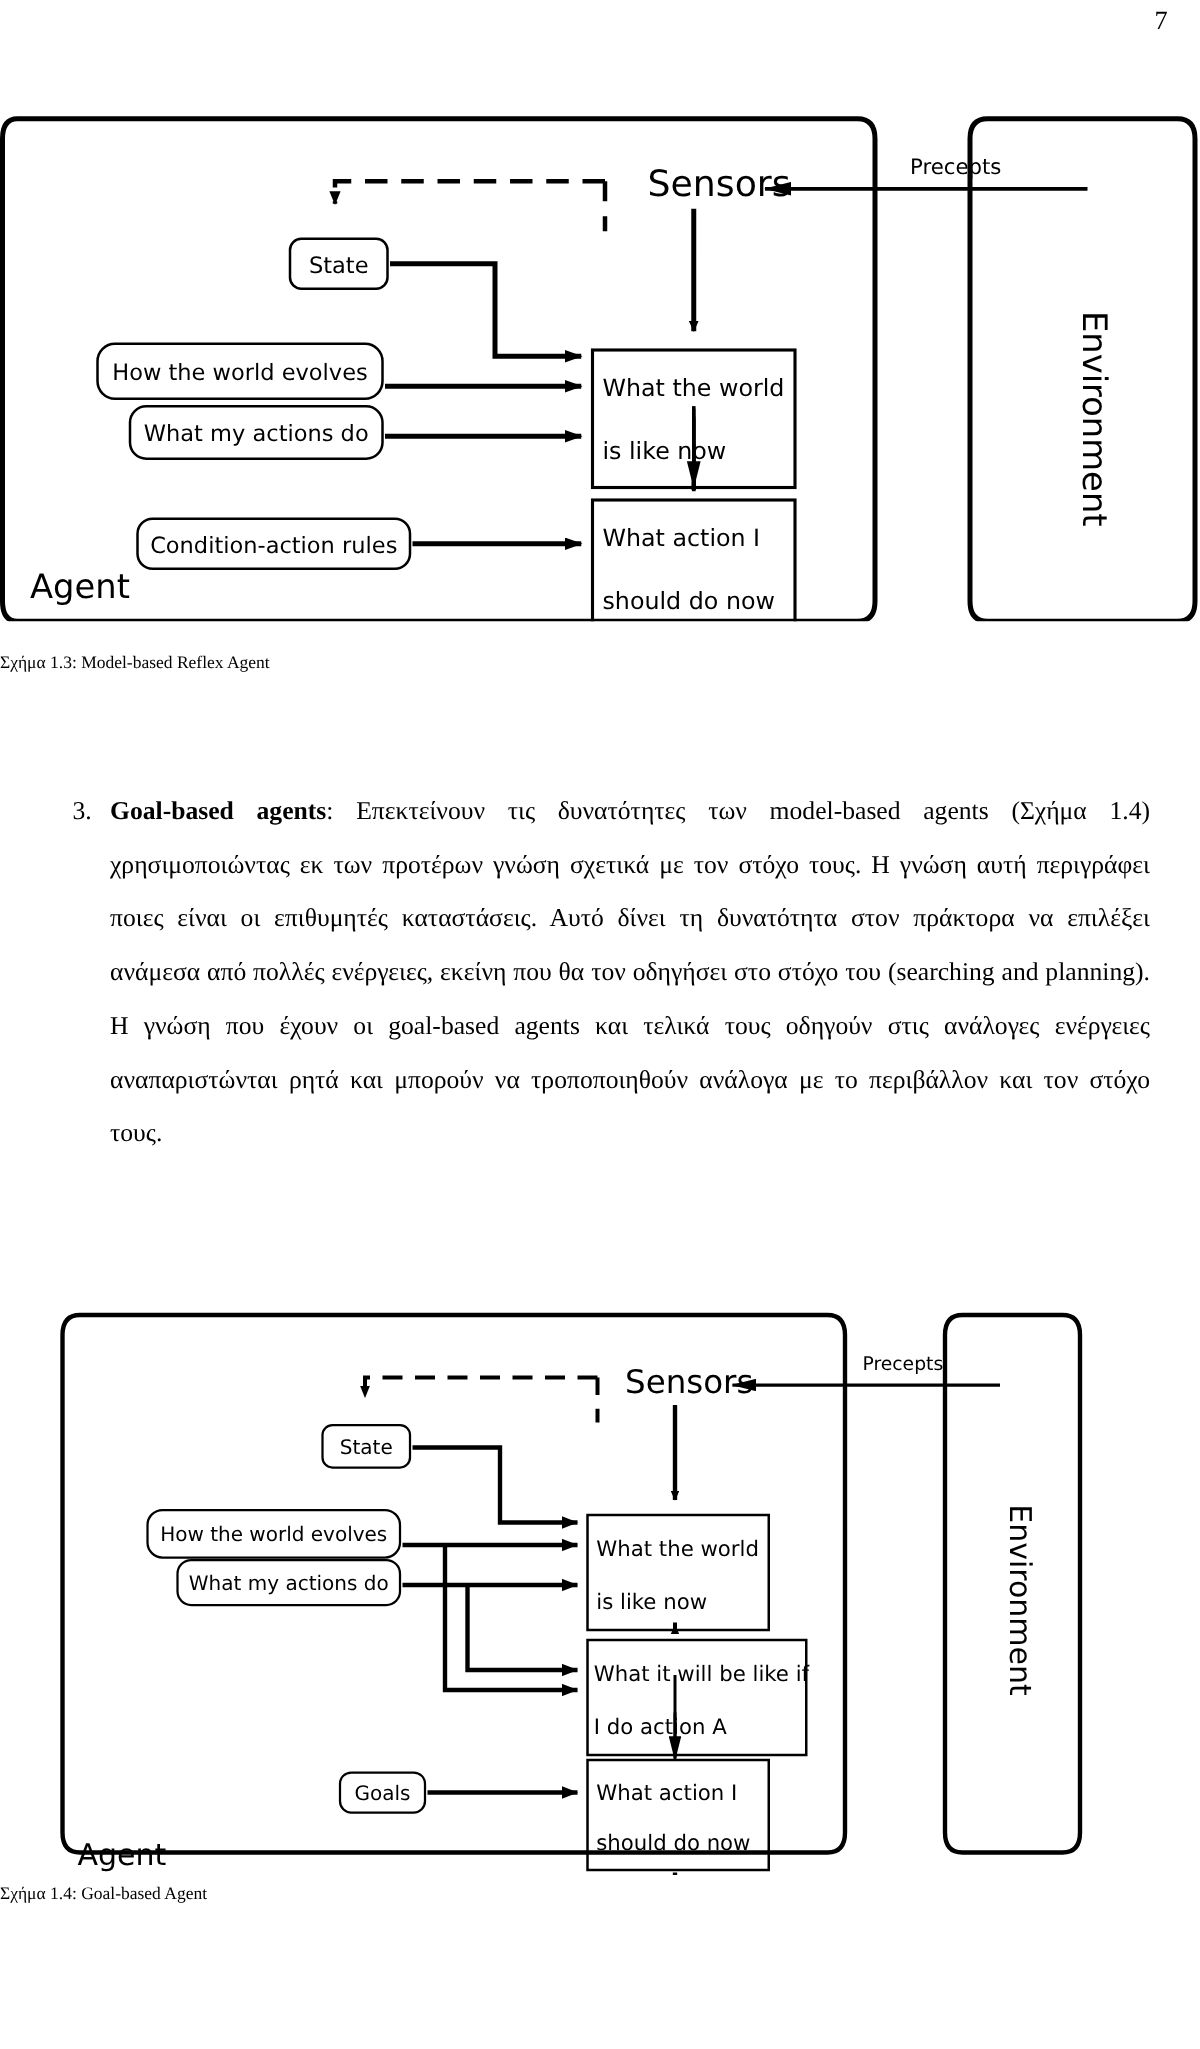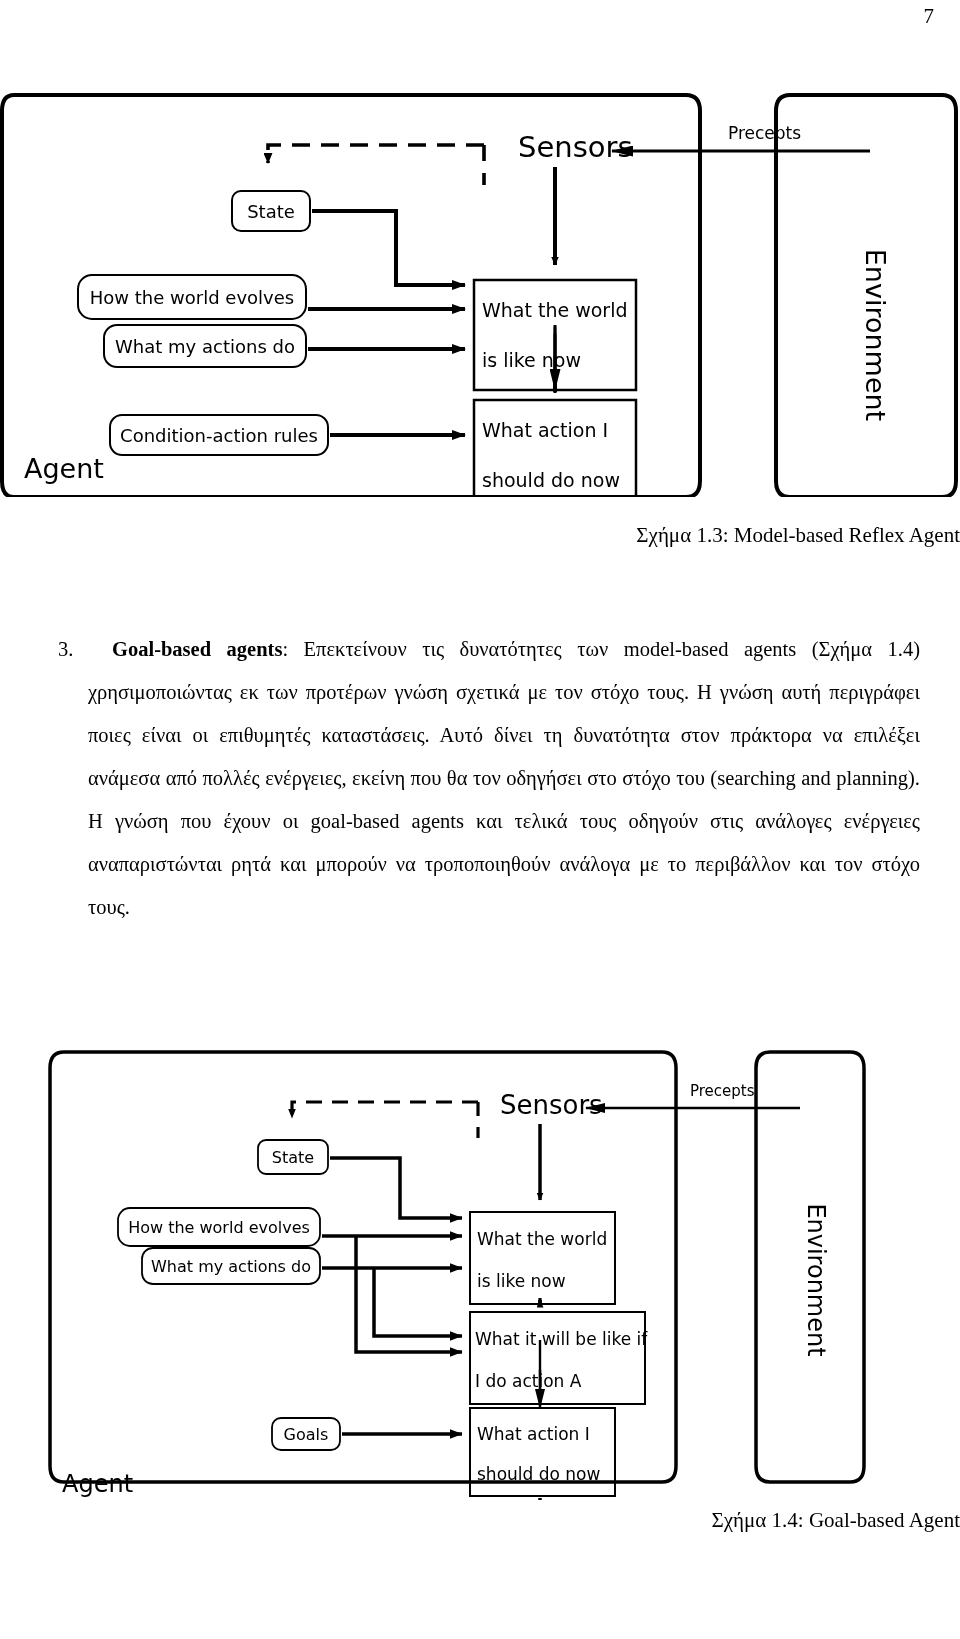--- a/index.html
+++ b/index.html
@@ -24,22 +24,22 @@
   }
 
   
   .diagram { position: absolute; }
   .diagram svg { display: block; }
 
   
   .caption {
     position: absolute;
     width: 100%;
-    text-align: right;
-    font-size: 21px;
+    text-align: left;
+    font-size: 14px;
     font-family: "Liberation Serif", "DejaVu Serif", serif;
   }
 
   
   .body-block {
     position: absolute;
     left: 58px;
     top: 628px;
     width: 862px;
   }
@@ -50,21 +50,21 @@
     line-height: 43px;
     text-align: justify;
     text-justify: inter-word;
   }
   .list-marker {
     position: absolute;
     left: 0;
     top: 0;
     font-size: 20.5px;
   }
-  .list-item b { font-weight: bold; margin-left: 24px; }
+  .list-item b { font-weight: bold; }
 </style>
 </head>
 <body>
 
 <div class="page-number">7</div>
 
 <div class="diagram" id="figure-1" style="left:0px; top:85px;">
   <svg width="960" height="412" viewBox="0 0 960 412" xmlns="http://www.w3.org/2000/svg">
     <defs>
       <marker id="ah1" markerWidth="11" markerHeight="9" refX="10" refY="4.5" orient="auto" markerUnits="userSpaceOnUse">

